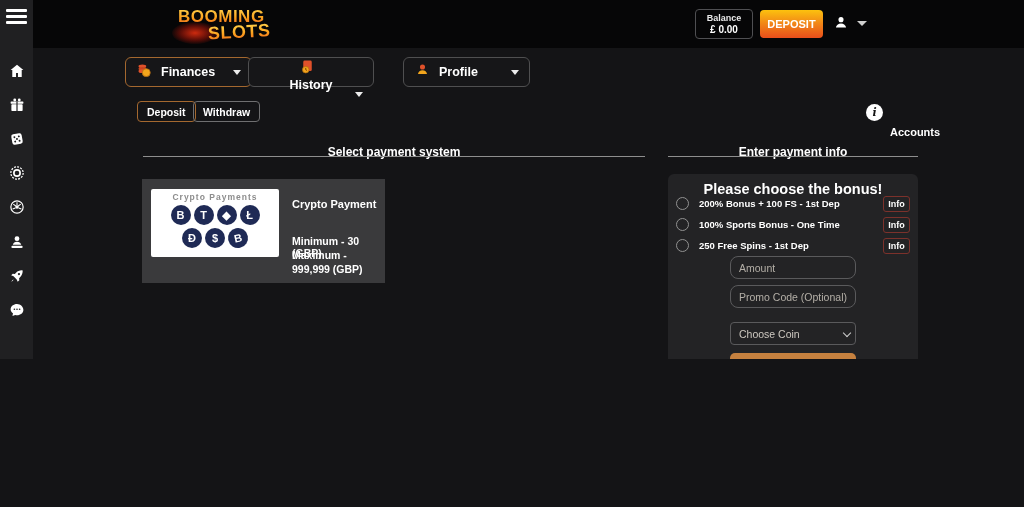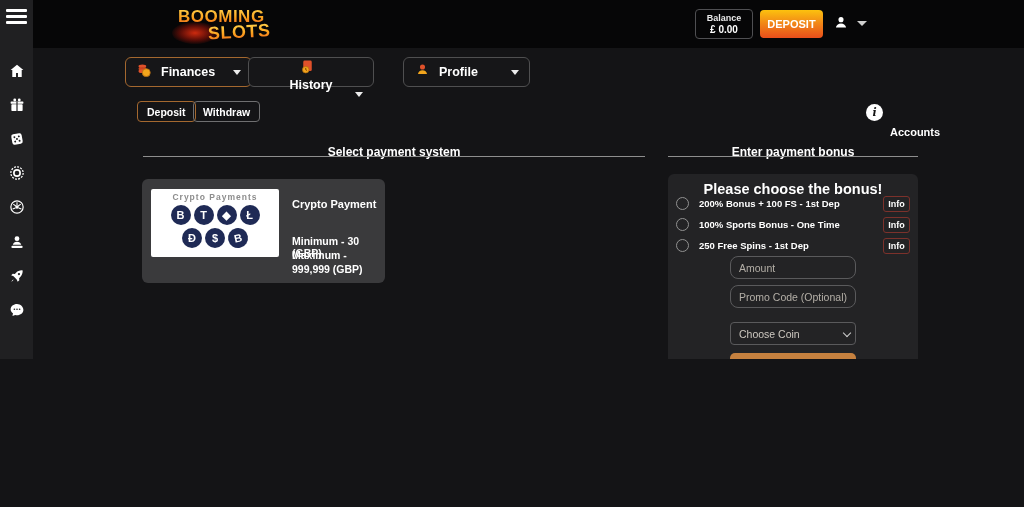--- a/index.html
+++ b/index.html
@@ -58,21 +58,21 @@
   .accounts .info-circle { width:17px; height:17px; border-radius:50%; background:#fff; color:#141414;
     font-family:"DejaVu Serif",serif; font-style:italic; font-weight:700; font-size:11px; line-height:17px;
     text-align:center; margin-right:7px; }
   .accounts .alabel { font-size:11px; font-weight:700;margin-top:40px; }
   
   .sec-head { position:absolute; top:134px; text-align:center; font-size:12px; font-weight:700; color:#fff;margin-top:11px; }
   .sec-line { position:absolute; top:156px; height:1px; background:#8e8e8e; }
   #head-left { left:143px; width:502px; } #line-left { left:143px; width:502px; }
   #head-right { left:668px; width:250px; } #line-right { left:668px; width:250px; }
   
-  .pay-card { position:absolute; left:142px; top:179px; width:243px; height:104px; background:#3a3a3c; border-radius:6px; cursor:pointer; }
+  .pay-card { position:absolute; left:142px; top:179px; width:243px; height:104px; background:#3a3a3c; border-radius:0; cursor:pointer; }
   .pay-card .thumb { position:absolute; left:9px; top:10px; width:128px; height:68px; background:#fff; border-radius:2px; }
   .thumb .caption { margin-top:3px; text-align:center; font-size:8.5px; font-weight:700; letter-spacing:.12em; color:#8d8d8d; }
   .coin-row { display:flex; justify-content:center; gap:3px; margin-top:3px; }
   .coin { width:20px; height:20px; border-radius:50%; background:#1f2a55; color:#fff; font-size:11px; font-weight:800;
     line-height:20px; text-align:center; }
   .coin.tilt { transform:rotate(-12deg); }
   .pay-card .pc-title { position:absolute; left:150px; top:19px; font-size:11px; font-weight:700; color:#fff; }
   .pay-card .pc-min { position:absolute; left:150px; top:56px; font-size:10.5px; font-weight:700; color:#fff; }
   .pay-card .pc-max { position:absolute; left:150px; top:70px; width:92px; font-size:10.5px; font-weight:700; color:#fff; line-height:13.5px; }
   
@@ -233,21 +233,21 @@
   <button class="tab-btn active" id="tab-deposit">Deposit</button>
   <button class="tab-btn" id="tab-withdraw">Withdraw</button>
 
   <button class="accounts">
     <span class="info-circle">i</span>
     <span class="alabel">Accounts</span>
   </button>
 
   <div class="sec-head" id="head-left">Select payment system</div>
   <div class="sec-line" id="line-left"></div>
-  <div class="sec-head" id="head-right">Enter payment bonus</div>
+  <div class="sec-head" id="head-right">Enter payment info</div>
   <div class="sec-line" id="line-right"></div>
 
   <div class="pay-card">
     <div class="thumb">
       <div class="caption">Crypto Payments</div>
       <div class="coin-row">
         <span class="coin">B</span>
         <span class="coin">T</span>
         <span class="coin">◆</span>
         <span class="coin">Ł</span>

